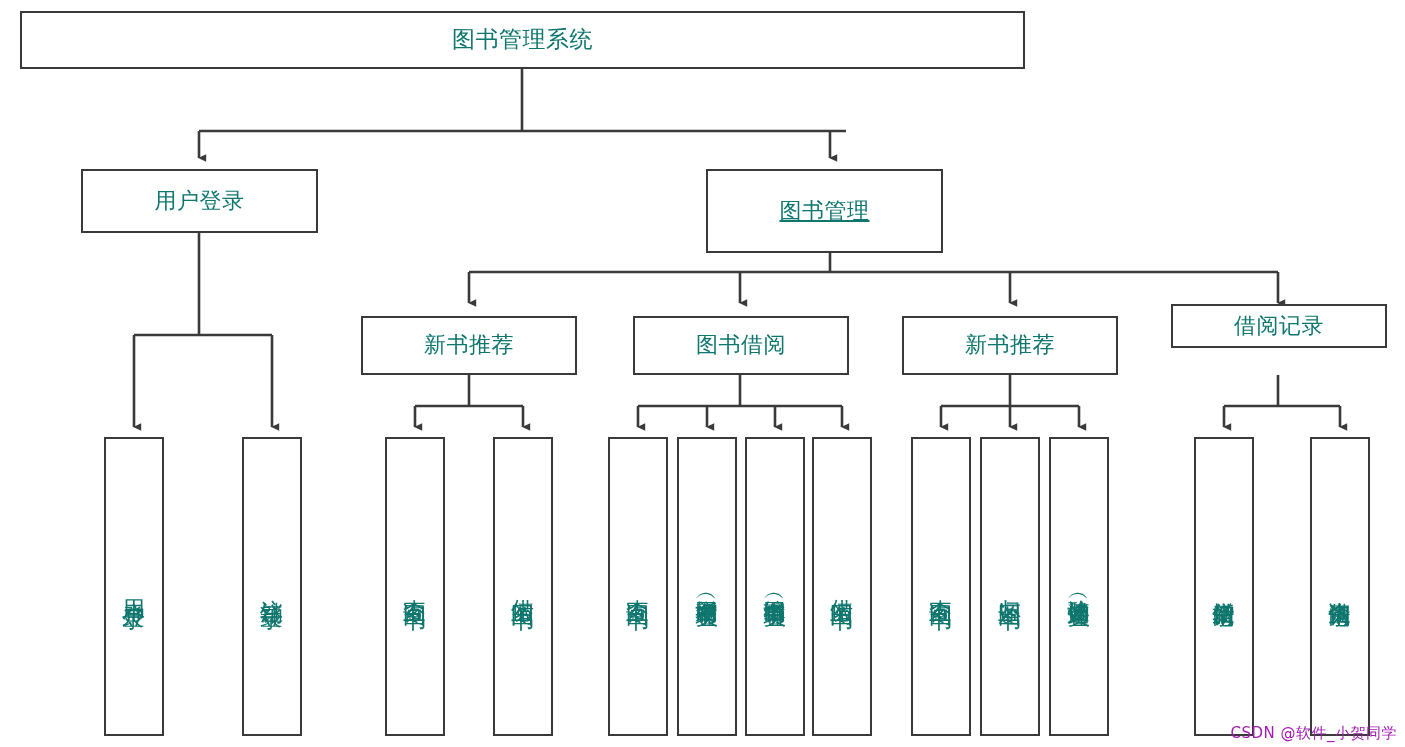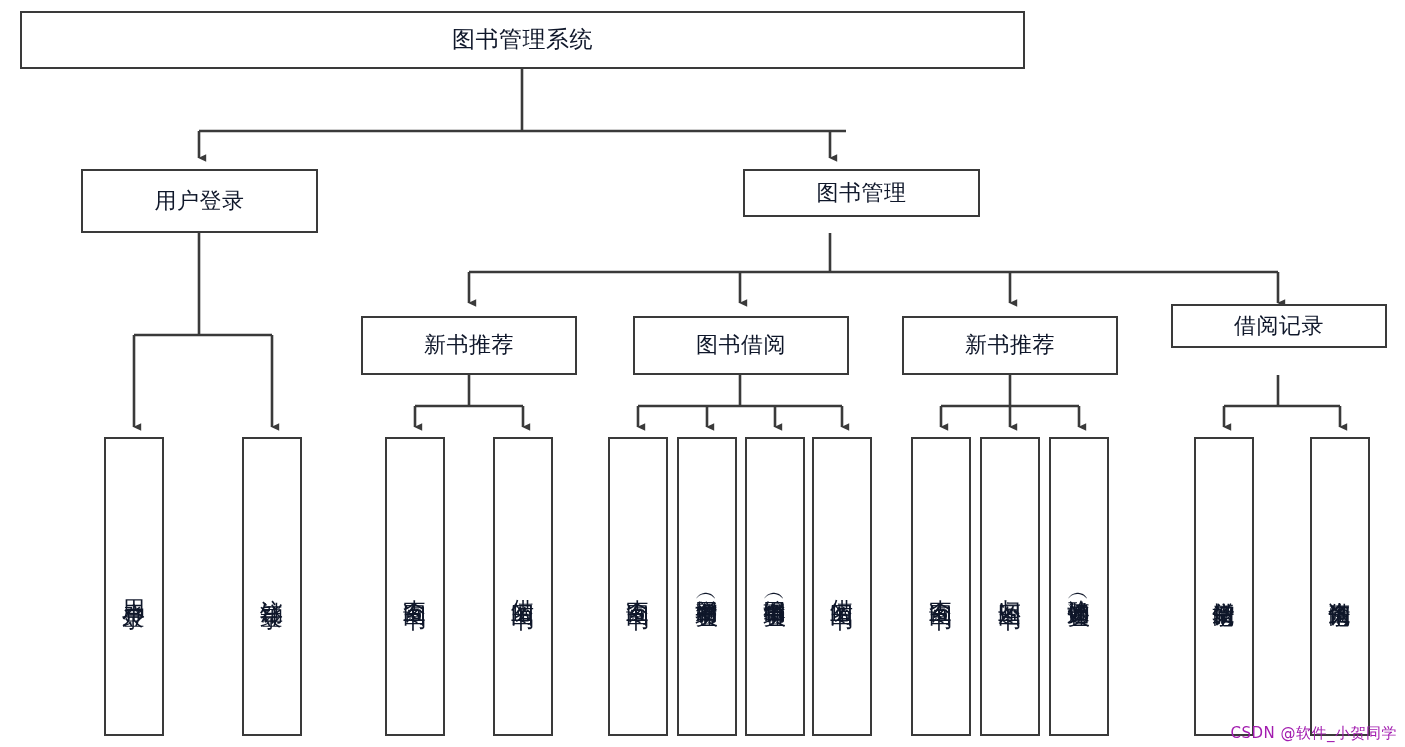--- a/index.html
+++ b/index.html
@@ -24,21 +24,21 @@
     pointer-events: none;
   }
   .node {
     position: absolute;
     box-sizing: border-box;
     background: #ffffff;
     border: 2.5px solid #3a3a3a;
     display: flex;
     align-items: center;
     justify-content: center;
-    color: #0f172a;
+    color: #0f766e;
     z-index: 2;
   }
   .node .node-label {
     display: block;
     text-align: center;
     line-height: 1.12;
     letter-spacing: 0.5px;
   }
   
   .node.horiz .node-label {
@@ -132,21 +132,21 @@
     </g>
   </svg>
 
   <div class="node horiz root" style="left:20px; top:11px; width:1005px; height:58px;">
     <span class="node-label">图书管理系统</span>
   </div>
 
   <div class="node horiz" style="left:81px; top:169px; width:237px; height:64px;">
     <span class="node-label">用户登录</span>
   </div>
-  <div class="node horiz" style="left:743px; top:169px; width:237px; height:48px;">
+  <div class="node horiz" style="left:706px; top:169px; width:237px; height:84px;text-decoration:underline;">
     <span class="node-label">图书管理</span>
   </div>
 
   <div class="node horiz" style="left:633px; top:316px; width:216px; height:59px;">
     <span class="node-label">图书借阅</span>
   </div>
   <div class="node horiz" style="left:361px; top:316px; width:216px; height:59px;">
     <span class="node-label">新书推荐</span>
   </div>
   <div class="node horiz" style="left:902px; top:316px; width:216px; height:59px;">

